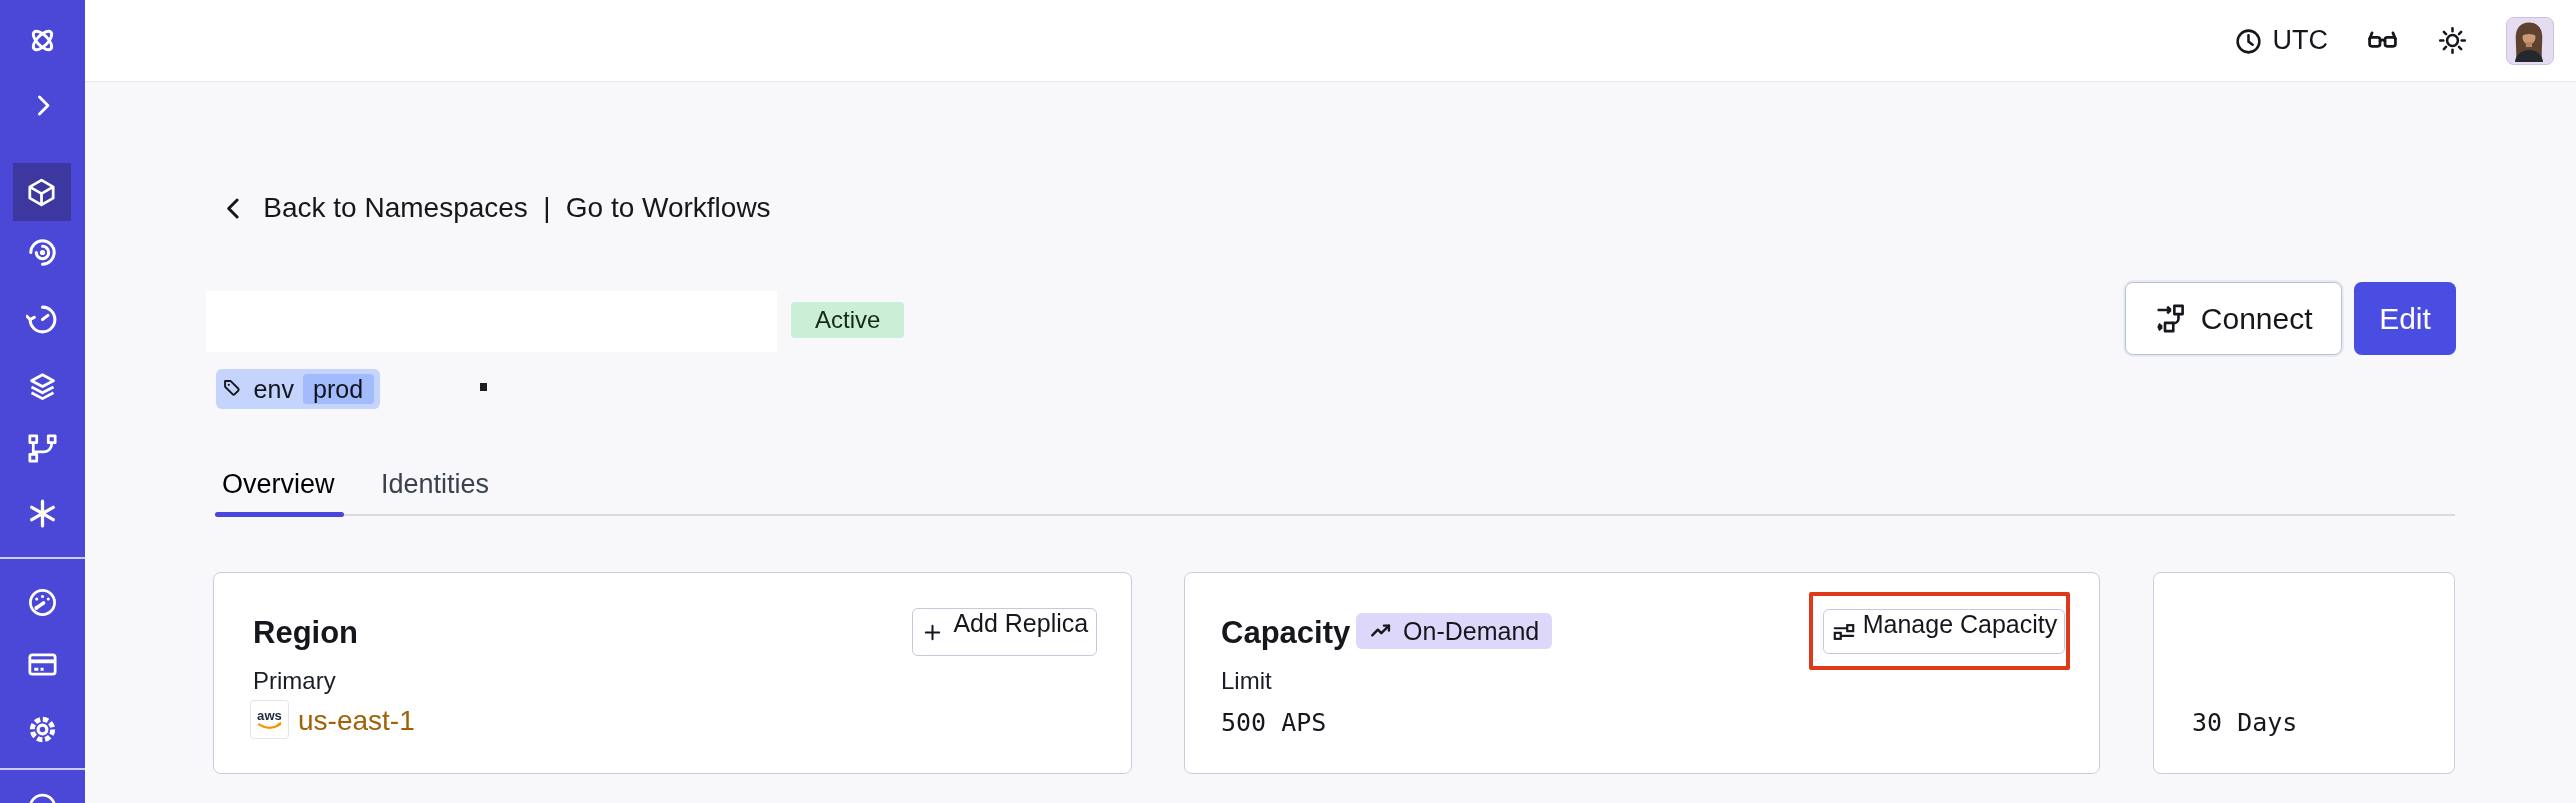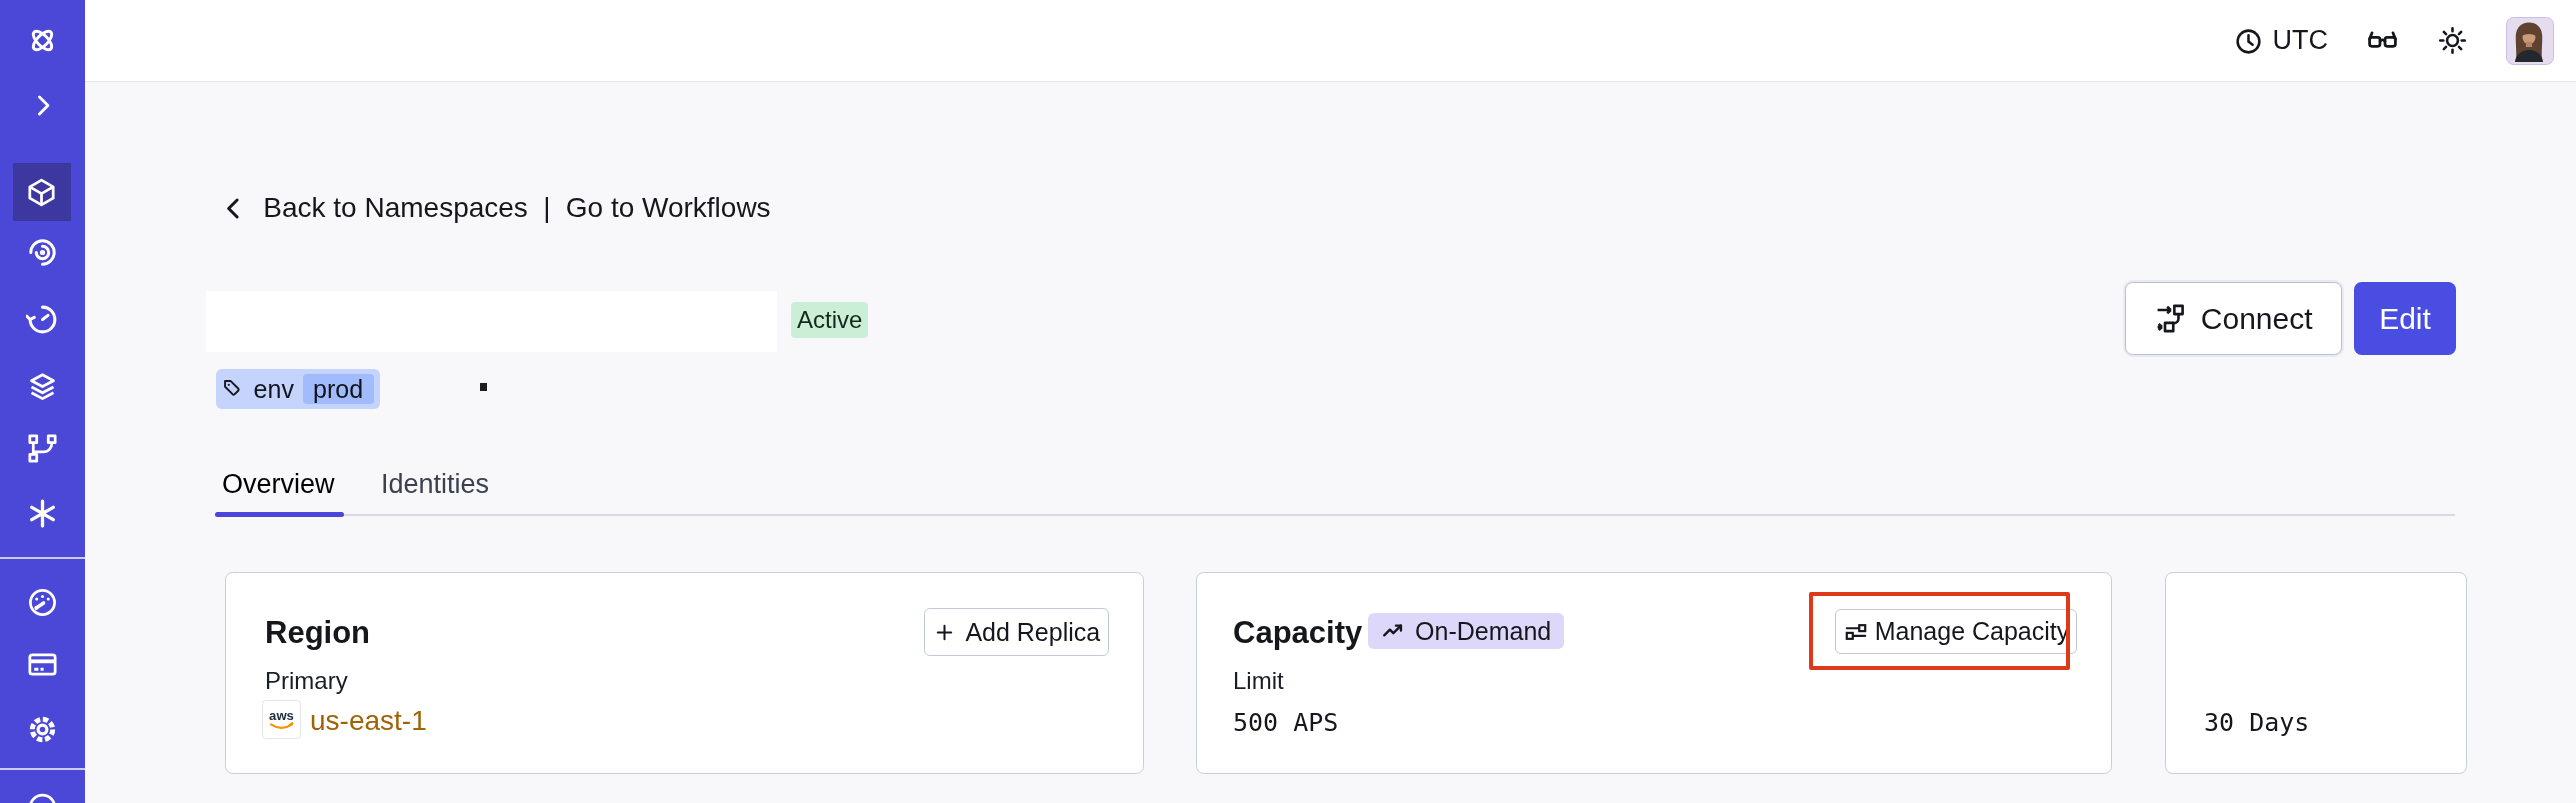--- a/index.html
+++ b/index.html
@@ -23,48 +23,48 @@
   .avatar svg { display:block; }
 
   
   .breadcrumb { position:absolute; left:219px; top:192px; display:flex; align-items:center; gap:15.3px; font-size:28px; color:#15171c; }
   .crumb-link { cursor:pointer; }
   .crumb-sep { color:#15171c; }
 
   
   .title-redaction { position:absolute; left:206px; top:291px; width:571px; height:61px; background:#ffffff; }
   .title-dot { position:absolute; left:480px; top:383px; width:6.7px; height:7.7px; background:#1d1d1f; }
-  .status-badge { position:absolute; left:791px; top:302px; height:36px; display:flex; align-items:center; padding:0 6px; background:#cbeed6; border-radius:4px; font-size:24px; color:#14291c; }
+  .status-badge { position:absolute; left:791px; top:302px; height:36px; display:flex; align-items:center; padding:0 24px; background:#cbeed6; border-radius:4px; font-size:24px; color:#14291c; }
 
   .tag-pill { position:absolute; left:216px; top:369px; height:40px; display:flex; align-items:center; gap:8.6px; padding:0 6px; background:#c4d4fd; border-radius:5.8px; cursor:pointer; }
   .tag-key { font-size:25px; color:#12151d; }
   .tag-chip { display:flex; align-items:center; height:30px; padding:0 10.5px; background:#a2bbfc; border-radius:3.8px; font-size:25px; color:#10131b; }
 
   
   .btn { display:flex; align-items:center; justify-content:center; cursor:pointer; border-radius:7.7px; }
   .btn-connect { position:absolute; left:2125px; top:282px; width:217px; height:73px; background:#fff; border:1.9px solid #b9c0d4; box-shadow:0 0 0 1.9px #e8eaf2; gap:13.4px; font-size:30px; font-weight:500; color:#15171c; }
   .btn-edit { position:absolute; left:2354px; top:282px; width:102px; height:73px; background:#4a4de2; color:#ffffff; font-size:30px; font-weight:500; }
 
   
   .tabs-line { position:absolute; left:215px; top:514px; width:2240px; height:1.9px; background:#d7dae3; }
   .tab { position:absolute; top:469px; font-size:27px; cursor:pointer; }
   .tab-overview { left:222px; color:#000000; font-weight:500; }
   .tab-identities { left:381px; color:#3a414f; }
   .tab-active-bar { position:absolute; left:215px; top:512px; width:129px; height:4.8px; background:#4b45db; border-radius:2.9px; }
 
   
-  .card { position:absolute; top:572px; height:202px; background:#ffffff; border:1.9px solid #c8cddd; border-radius:7.7px;margin-left:12px; }
+  .card { position:absolute; top:572px; height:202px; background:#ffffff; border:1.9px solid #c8cddd; border-radius:7.7px; }
   .card-region { left:213px; width:919px; }
   .card-capacity { left:1184px; width:916px; }
   .card-retention { left:2153px; width:302px; }
   .card-title { position:absolute; top:42px; font-size:31px; font-weight:600; color:#15171c; line-height:36px; }
   .card-label { position:absolute; top:93px; font-size:24px; color:#1b1e26; line-height:29px; }
   .mono-value { position:absolute; top:134px; font-family:"DejaVu Sans Mono", monospace; font-size:25px; color:#15171c; line-height:31px; }
 
-  .btn-small { display:flex; align-items:center; justify-content:center; background:#fff; border:1.9px solid #c3c9da; border-radius:5.8px; font-size:25px; font-weight:500; color:#15171c; cursor:pointer; }
+  .btn-small { display:flex; justify-content:center; background:#fff; border:1.9px solid #c3c9da; border-radius:5.8px; font-size:25px; font-weight:500; color:#15171c; cursor:pointer; }
   .btn-add-replica { position:absolute; left:698px; top:35px; width:185px; height:48px; gap:9.6px; }
   .btn-manage { position:absolute; left:638px; top:36px; width:242px; height:45px; gap:6px; }
   .title-left-38 { left:36px; }
 
   .ondemand-badge { position:absolute; left:171px; top:40px; height:36px; display:flex; align-items:center; gap:8.6px; padding:0 12.5px; background:#ddd7fa; border-radius:5.8px; font-size:25px; color:#15171c; }
 
   .aws-chip { position:absolute; left:36px; top:127px; width:39px; height:39px; background:#fff; border:1px solid #e3e5ea; border-radius:3.8px; display:flex; align-items:center; justify-content:center; }
   .region-value { position:absolute; left:84px; top:130px; font-size:28px; color:#a16207; line-height:35px; }
 
   .annotation-box { position:absolute; left:1809px; top:592px; width:261px; height:78px; border:4.8px solid #de3a1a; border-radius:1.9px; z-index:6; pointer-events:none; }

